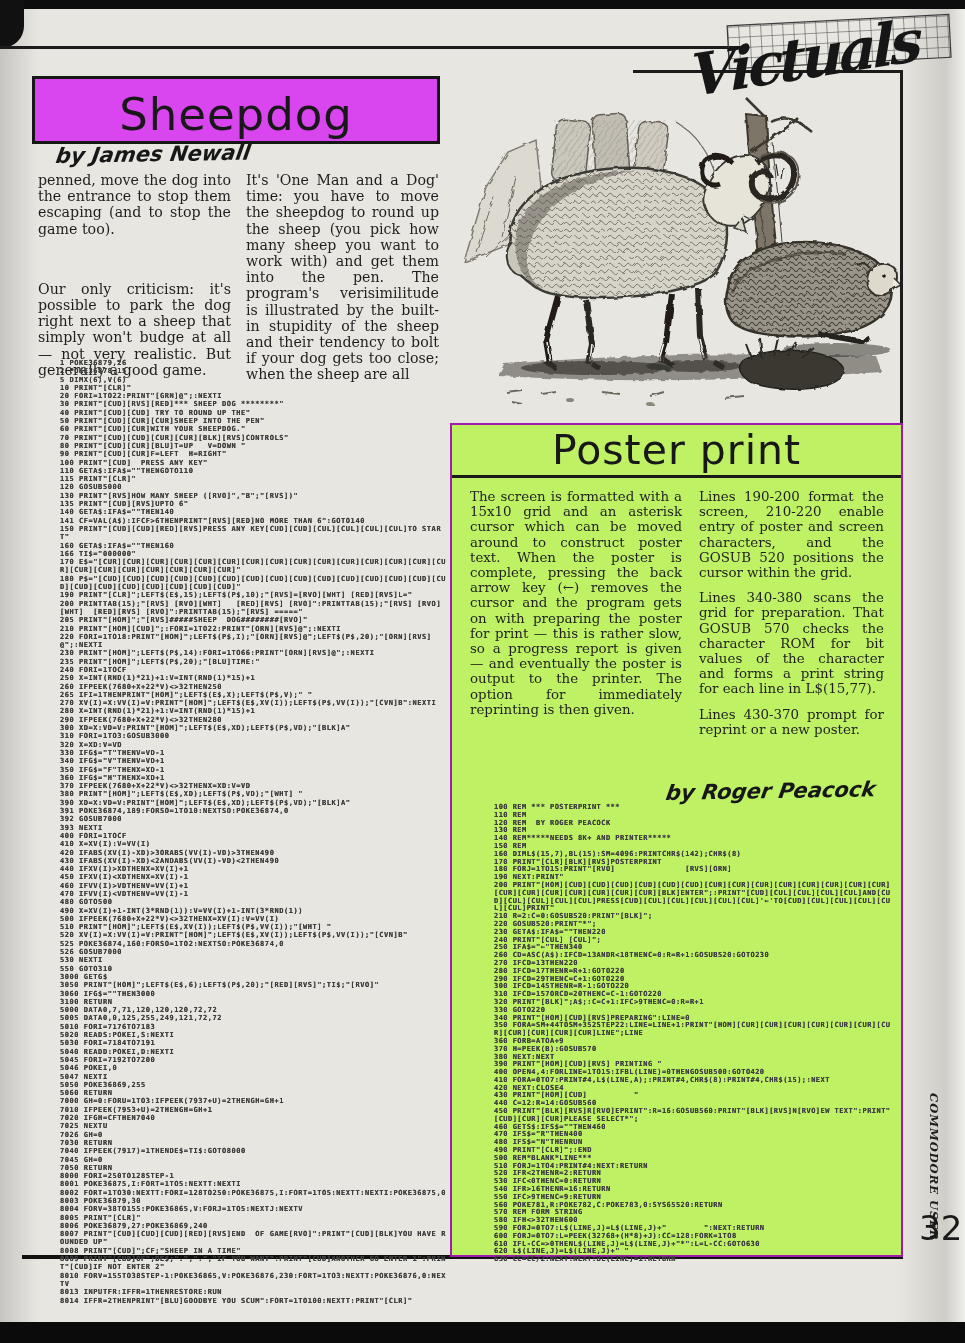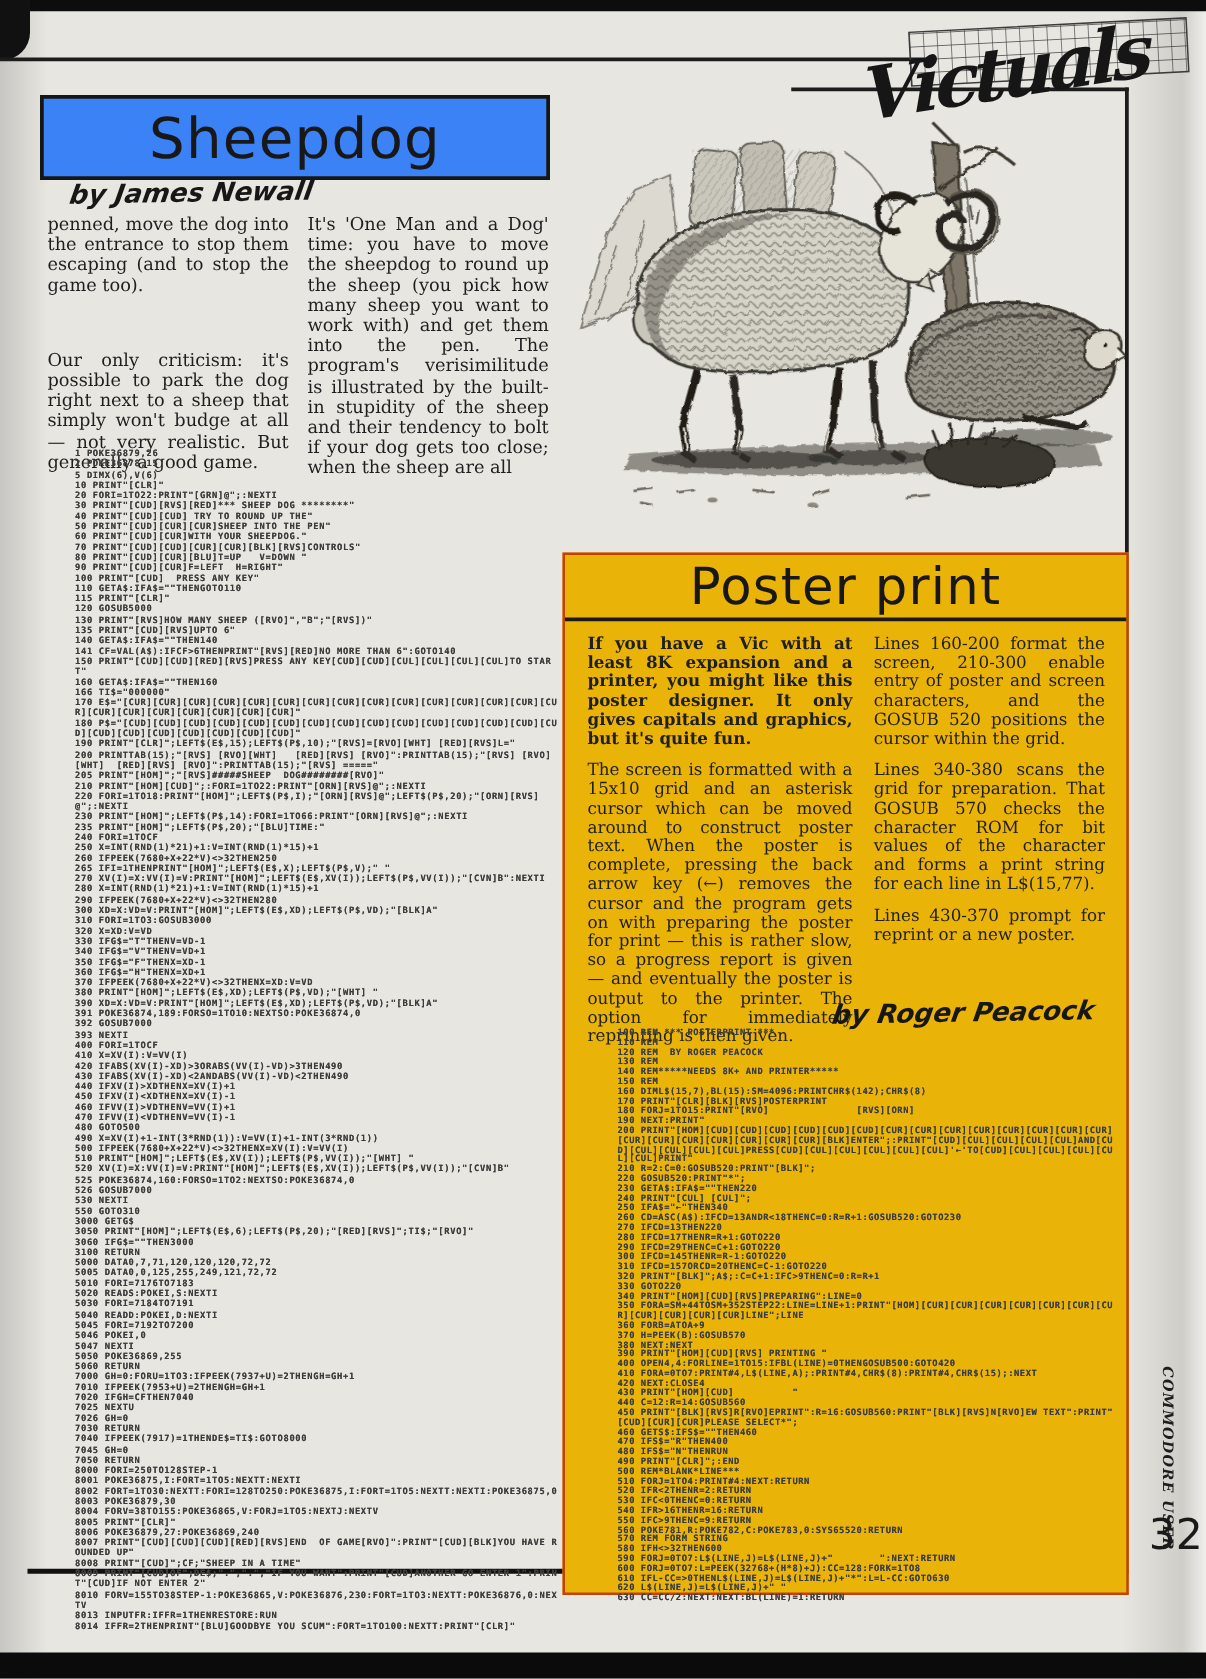--- a/index.html
+++ b/index.html
@@ -11,38 +11,38 @@
   .bottombar{position:absolute;left:0;top:1322px;width:965px;height:21px;background:#0b0b0b;}
   .spine-blot{position:absolute;left:0;top:0;width:24px;height:48px;background:#111;border-bottom-right-radius:22px;}
   .rule-a{position:absolute;left:0;top:46px;width:744px;height:3px;background:#1c1c1c;}
   .rule-b{position:absolute;left:633px;top:70px;width:270px;height:3px;background:#1c1c1c;}
   .frame-right{position:absolute;left:900px;top:70px;width:3px;height:1189px;background:#1c1c1c;}
   .frame-bottom{position:absolute;left:22px;top:1255px;width:881px;height:4px;background:#111;}
 
   .victuals{position:absolute;left:640px;top:0px;width:322px;height:95px;}
 
   .sd-titlebox{position:absolute;left:32px;top:76px;width:402px;height:62px;
-        border:3px solid #161616;background:#3b82f6;display:flex;align-items:center;justify-content:center;}
+        border:3px solid #161616;background:#d946ef;display:flex;align-items:flex-end;justify-content:center;}
   .sd-title{font-family:"DejaVu Sans",sans-serif;font-size:45px;letter-spacing:1px;color:#181818;}
   .byline{font-family:"DejaVu Sans",sans-serif;font-weight:bold;font-style:italic;
         font-size:21px;color:#171717;transform:skewX(-10deg) rotate(-1deg);transform-origin:left;}
   .sd-byline{position:absolute;left:56px;top:144px;}
   .sd-cols{position:absolute;left:38px;top:172px;width:402px;display:flex;gap:15px;}
   .sd-col{width:193px;font-size:14.2px;line-height:16.2px;text-align:justify;}
   .sd-col p{margin:0;}
   .sd-col .gap{margin-top:44px;}
 
   .sheep-art{position:absolute;left:446px;top:92px;width:454px;height:334px;}
 
   .listing{font-family:"DejaVu Sans Mono",monospace;white-space:pre-wrap;word-break:break-all;
         color:#3c3c3c;text-shadow:0 0 .5px #5a5a58;font-weight:bold;}
   .sd-listing{position:absolute;left:60px;top:352px;width:386px;
         font-size:7px;line-height:8.3px;letter-spacing:.55px;}
 
-  .pp-box{position:absolute;left:450px;top:423px;width:449px;height:830px;border:2px solid #c2410c;background:#eab308;margin-top:19px;}
+  .pp-box{position:absolute;left:450px;top:423px;width:449px;height:830px;border:2px solid #a21caf;background:#bef264;}
   .pp-titlebar{position:absolute;left:0;top:0;width:100%;height:50px;border-bottom:3px solid #1a1a1a;
         display:flex;align-items:center;justify-content:center;}
   .pp-title{font-family:"DejaVu Sans",sans-serif;font-size:41px;letter-spacing:1px;color:#181818;}
   .pp-cols{position:absolute;left:18px;top:64px;width:414px;display:flex;gap:17px;}
   .pp-colL{width:212px;font-size:13.4px;line-height:15.2px;text-align:justify;}
   .pp-colR{width:185px;font-size:13.4px;line-height:15.2px;text-align:justify;}
   .pp-cols p{margin:0 0 10px 0;}
   .pp-lead{font-weight:bold;}
   .pp-byline{position:absolute;right:26px;top:356px;}
   .pp-listing{position:absolute;left:42px;top:372px;width:404px;
@@ -275,25 +275,24 @@
       <path d="M120 308 a4 2 0 1 0 8 0 a4 2 0 1 0 -8 0 M200 312 a4 2 0 1 0 8 0 a4 2 0 1 0 -8 0" fill="#8a867a"></path>
     </g>
   </svg>
 
   <div class="pp-box">
     <div class="pp-titlebar">
       <span class="pp-title">Poster print</span>
     </div>
     <div class="pp-cols">
       <div class="pp-colL">
-        <p class="pp-lead">If you have a Vic with at least 8K expansion and a printer, you might like this poster designer. It only gives capitals and graphics, but it's quite fun.</p>
         <p>The screen is formatted with a 15x10 grid and an asterisk cursor which can be moved around to construct poster text. When the poster is complete, pressing the back arrow key (←) removes the cursor and the program gets on with preparing the poster for print — this is rather slow, so a progress report is given — and eventually the poster is output to the printer. The option for immediately reprinting is then given.</p>
       </div>
       <div class="pp-colR">
-        <p>Lines 160-200 format the screen, 210-300 enable entry of poster and screen characters, and the GOSUB 520 positions the cursor within the grid.</p>
+        <p>Lines 190-200 format the screen, 210-220 enable entry of poster and screen characters, and the GOSUB 520 positions the cursor within the grid.</p>
         <p>Lines 340-380 scans the grid for preparation. That GOSUB 570 checks the character ROM for bit values of the character and forms a print string for each line in L$(15,77).</p>
         <p>Lines 430-370 prompt for reprint or a new poster.</p>
       </div>
     </div>
     <div class="byline pp-byline">by Roger Peacock</div>
     <pre class="listing pp-listing">100 REM *** POSTERPRINT ***
 110 REM
 120 REM  BY ROGER PEACOCK
 130 REM
 140 REM*****NEEDS 8K+ AND PRINTER*****

